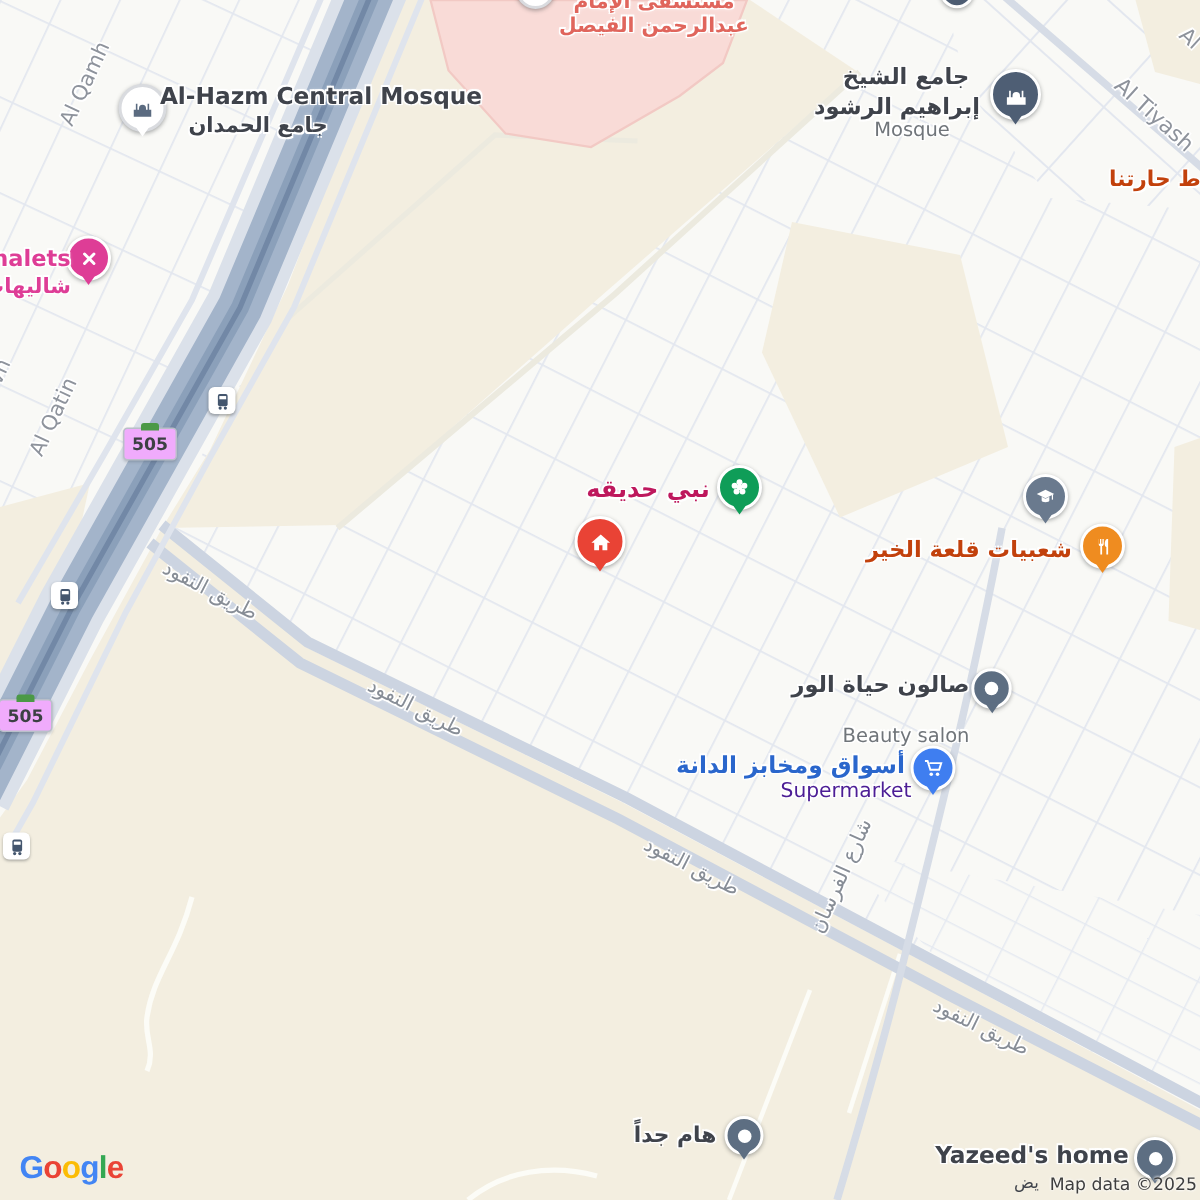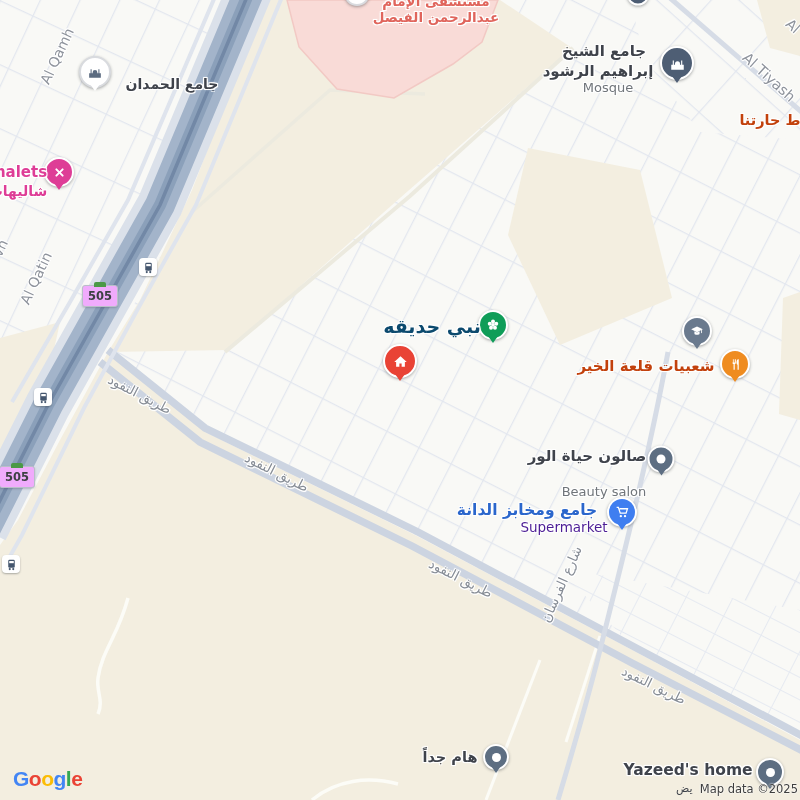--- a/index.html
+++ b/index.html
@@ -3,21 +3,21 @@
 <meta charset="utf-8">
 <style>
   html,body{margin:0;padding:0;background:#f9f9f6;}
   .map{position:relative;width:800px;height:800px;overflow:hidden;
        font-family:"DejaVu Sans","Liberation Sans",sans-serif;background:#f9f9f6;}
   .map svg.base{position:absolute;left:0;top:0;}
   .lbl{position:absolute;white-space:nowrap;transform:translate(-50%,-50%);
        text-shadow:-1px -1px 0 #fff,1px -1px 0 #fff,-1px 1px 0 #fff,1px 1px 0 #fff,0 0 3px #fff;}
   .poi-dark{color:#3f434b;font-weight:700;font-size:15px;}
   .poi-sub{color:#70757a;font-weight:400;font-size:13px;}
-  .poi-green{color:#0c4a6e;font-weight:700;font-size:19px;}
+  .poi-green{color:#be185d;font-weight:700;font-size:16px;}
   .poi-orange{color:#c2410c;font-weight:700;font-size:15px;}
   .poi-blue{color:#2a66cc;font-weight:700;font-size:15px;}
   .poi-blue-sub{color:#4c1d95;font-weight:400;font-size:13.5px;}
   .poi-pink{color:#de3d96;font-weight:700;font-size:15px;}
   .poi-red{color:#e0655c;font-weight:700;font-size:13.5px;}
   .street{color:#8e939c;font-weight:400;font-size:14px;}
   .roadlbl{color:#878d96;font-weight:400;font-size:13.5px;}
   
   .pin{position:absolute;border-radius:50%;border:2px solid #fff;
        box-shadow:0 1px 3px rgba(60,64,67,.45);transform:translate(-50%,-50%);
@@ -166,20 +166,21 @@
         <circle cx="4.4" cy="10.2" r="1"></circle>
         <circle cx="7.6" cy="10.2" r="1"></circle>
       </svg>
   </div>
 
   <div class="pin" style="--pc:#fff;left:95px;top:72px;width:28px;height:28px;background:#fff;border-color:#d9dbdf;">
     <svg width="14" height="14" viewBox="0 0 12 12" fill="#5b6b80">
         <path d="M1 11V7h1.2V3.6h.9V7h.9v-.8a2 2 0 0 1 4 0V7h.9V3.6h.9V7H11v4z"></path>
       </svg>
   </div>
+  <div class="lbl poi-dark" style="left:214px;top:64px;font-size:15.5px;">Al-Hazm Central Mosque</div>
   <div class="lbl poi-dark" style="left:172px;top:84px;font-size:14px;">جامع الحمدان</div>
 
   <div class="pin" style="--pc:#de3d96;left:59px;top:172px;width:26px;height:26px;background:#de3d96;">
     <svg width="13" height="13" viewBox="0 0 12 12" fill="#fff">
         <g transform="rotate(45 6 6)">
           <rect x="5.1" y="1" width="1.8" height="10" rx=".9"></rect>
         </g>
         <g transform="rotate(-45 6 6)">
           <rect x="5.1" y="1" width="1.8" height="10" rx=".9"></rect>
         </g>
@@ -245,21 +246,21 @@
   <div class="lbl poi-dark" style="left:587px;top:456px;">صالون حياة الور</div>
   <div class="lbl poi-sub" style="left:604px;top:472px;margin-top:19px;">Beauty salon</div>
 
   <div class="pin" style="--pc:#3f7ef0;left:622px;top:512px;width:26px;height:26px;background:#3f7ef0;">
     <svg width="14" height="14" viewBox="0 0 12 12">
         <path d="M1.4 2h1.5l1.6 5h5l1.2-3.8H4" fill="none" stroke="#fff" stroke-width="1.1"></path>
         <circle cx="5" cy="9.6" r="1" fill="#fff"></circle>
         <circle cx="8.6" cy="9.6" r="1" fill="#fff"></circle>
       </svg>
   </div>
-  <div class="lbl poi-blue" style="left:527px;top:510px;font-size:15.5px;">جامع ومخابز الدانة</div>
+  <div class="lbl poi-blue" style="left:527px;top:510px;font-size:15.5px;">أسواق ومخابز الدانة</div>
   <div class="lbl poi-blue-sub" style="left:564px;top:527px;">Supermarket</div>
 
   <div class="pin dotpin" style="--pc:#5d6e82;left:496px;top:757px;width:22px;height:22px;background:#5d6e82;">
       <div class="white-dot"></div>
     </div>
   <div class="lbl poi-dark" style="left:450px;top:757px;font-size:14.5px;">هام جداً</div>
 
   <div class="pin dotpin" style="--pc:#5d6e82;left:770px;top:772px;width:24px;height:24px;background:#5d6e82;">
       <div class="white-dot"></div>
     </div>

